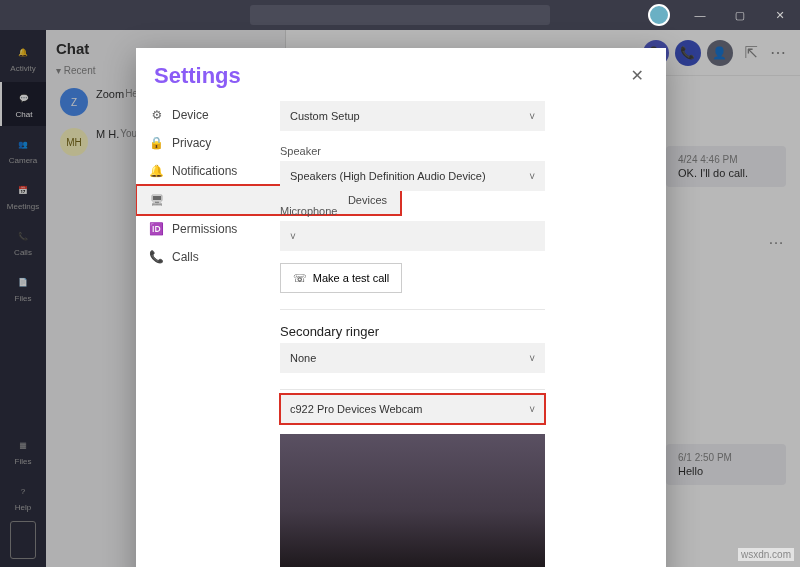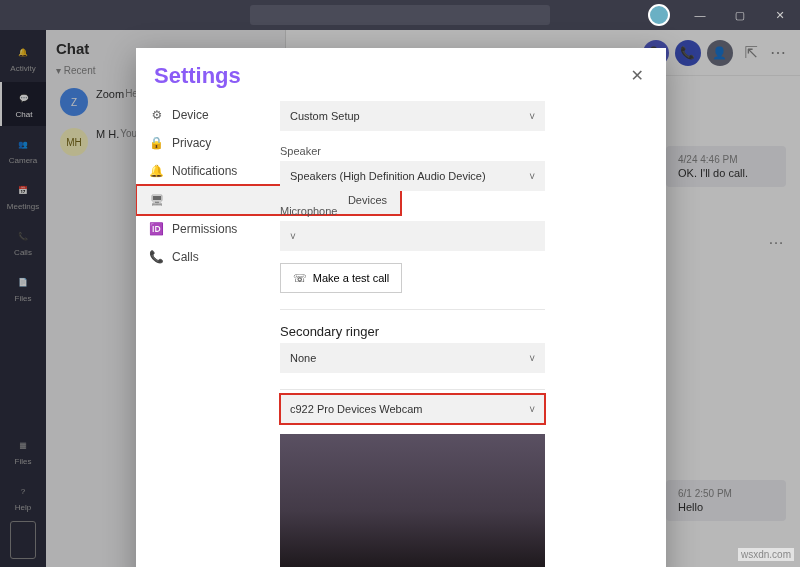--- a/index.html
+++ b/index.html
@@ -143,21 +143,21 @@
       <span style="color:#888;margin-left:6px;">⇱</span>
       <span style="color:#888;margin-left:6px;">⋯</span>
     </div>
     <div class="msgarea" style="top:110px;">
       <div class="bubble">
         <div class="ts">4/24 4:46 PM</div>
         <div>OK. I'll do call.</div>
       </div>
     </div>
     <div class="dots">…</div>
-    <div class="msgarea" style="top:444px;">
+    <div class="msgarea" style="top:408px;">
       <div class="bubble">
         <div class="ts">6/1 2:50 PM</div>
         <div>Hello</div>
       </div>
     </div>
   </div>
 </div>
 
 <div class="invite">
   <span>👤⁺</span>

